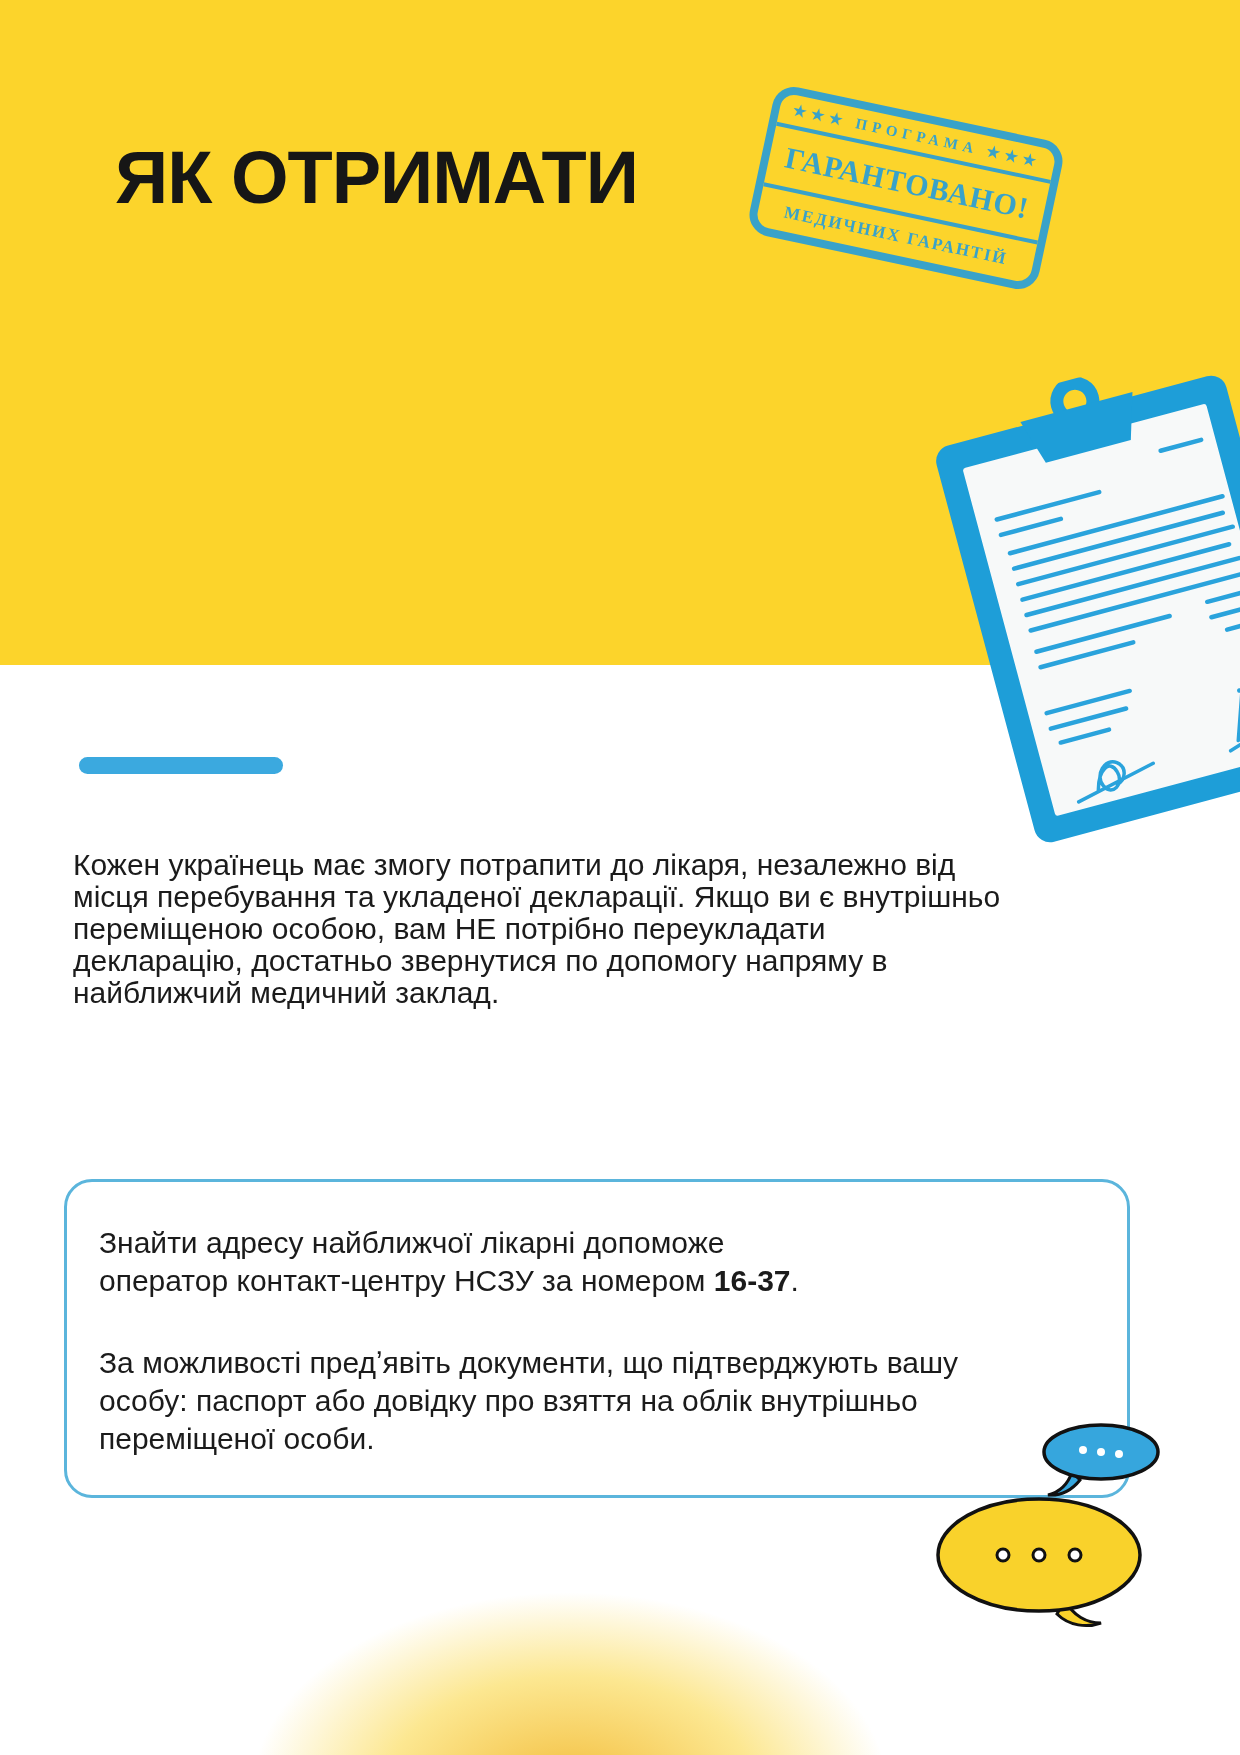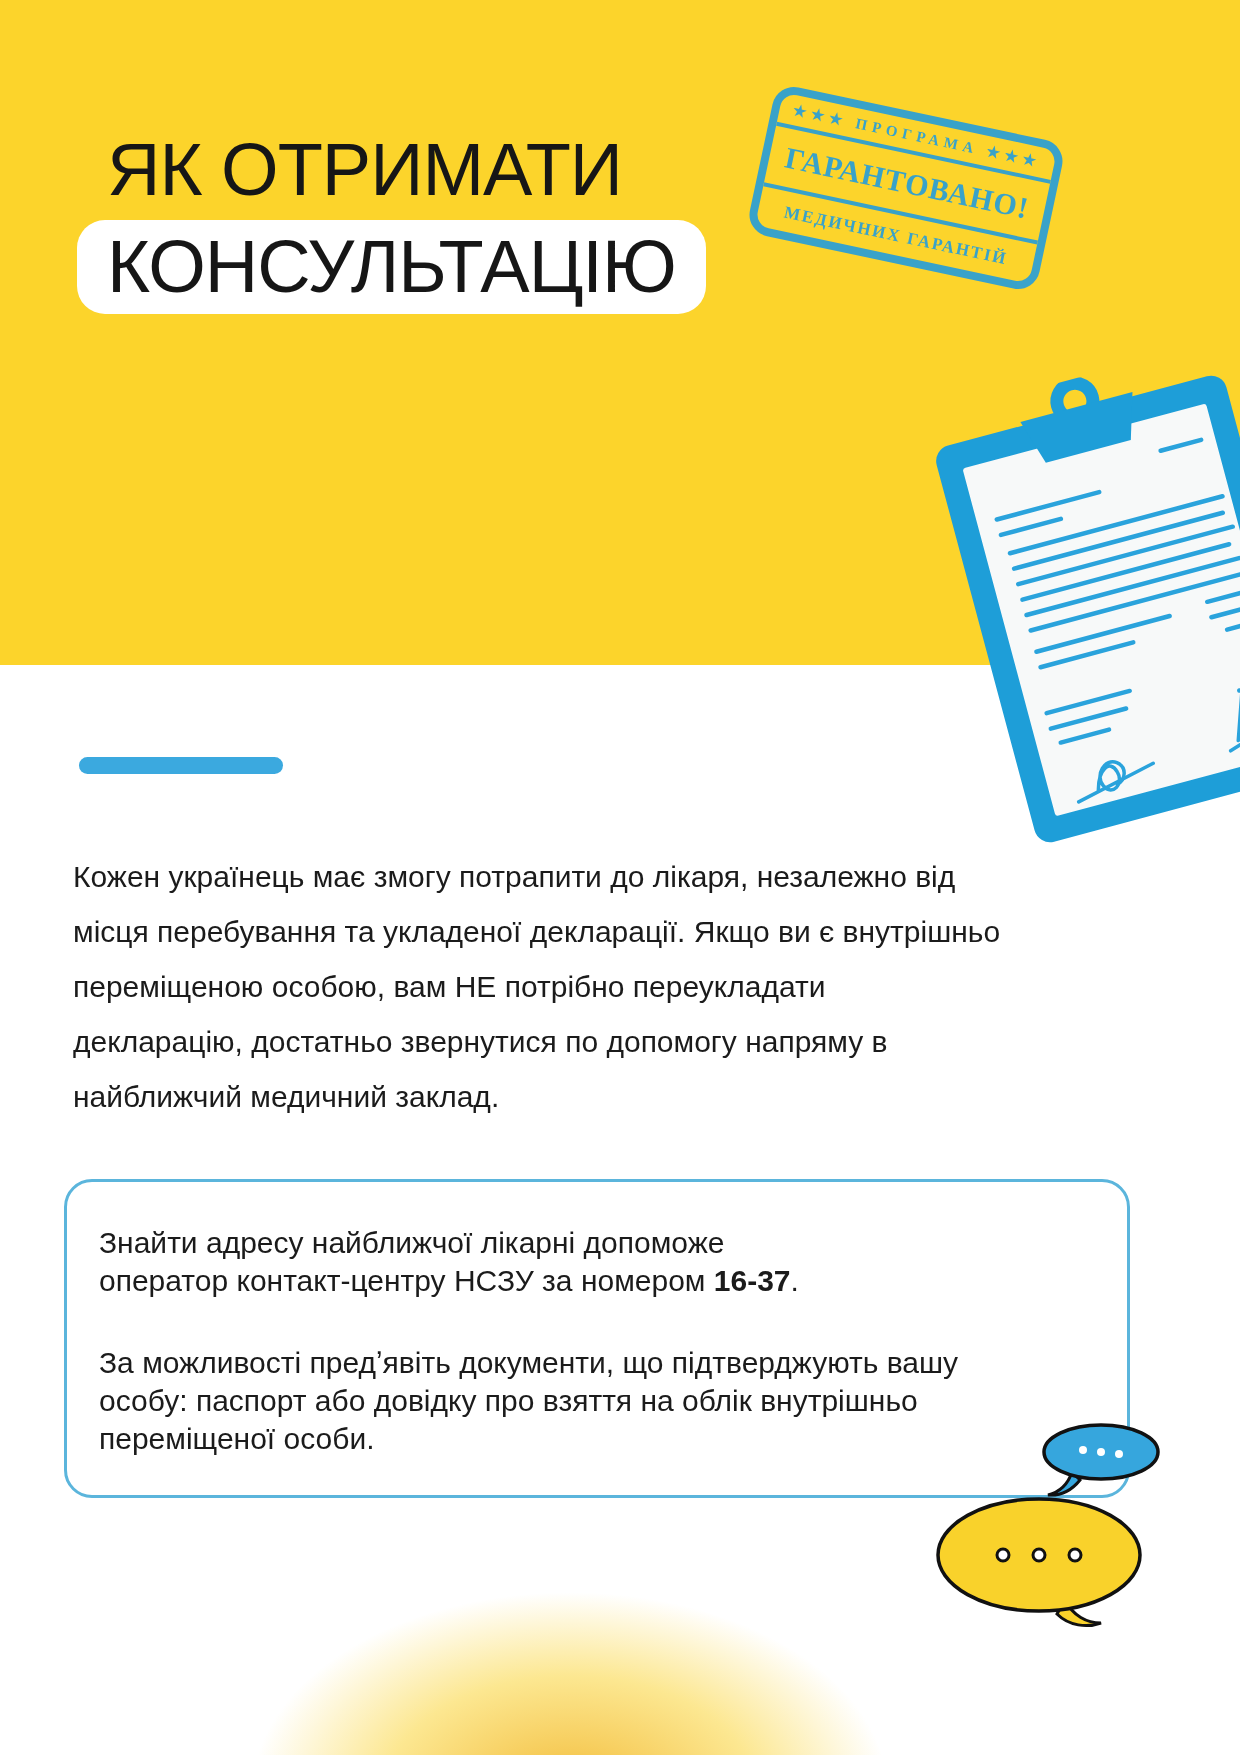--- a/index.html
+++ b/index.html
@@ -3,22 +3,22 @@
 <meta charset="utf-8">
 <style>
   html,body{margin:0;padding:0;background:#e8e8e8;}
   .page{
     position:relative;width:1240px;height:1755px;margin:0 auto;
     background:#ffffff;overflow:hidden;
     font-family:"Liberation Sans", sans-serif;
   }
   
   .hero{position:absolute;left:0;top:0;width:1240px;height:665px;background:#FCD42B;}
-  .title{position:absolute;left:107px;top:121px;margin:0;z-index:2;
-         font-size:74px;font-weight:400;letter-spacing:-1px;color:#161616;}
+  .title{position:absolute;left:107px;top:121px;margin:8px;z-index:2;
+         font-size:74px;font-weight:700;letter-spacing:-1px;color:#161616;}
   .t-line{display:flex;align-items:center;height:97px;white-space:nowrap;}
   .pill{display:inline-flex;align-items:center;height:94px;background:#ffffff;
         border-radius:28px;padding:0 30px;margin-left:-30px;}
   
   .stamp{position:absolute;left:758px;top:112px;width:296px;height:152px;box-sizing:border-box;
          transform:rotate(12deg);border:8px solid #2B9FD6;border-radius:22px;
          color:#2B9FD6;opacity:.93;text-align:center;z-index:3;
          font-family:"Liberation Serif", serif;font-weight:bold;}
   .stamp-top{font-size:15px;letter-spacing:5px;line-height:30px;height:30px;
              border-bottom:4px solid #2B9FD6;overflow:hidden;}
@@ -26,21 +26,21 @@
              border-bottom:4px solid #2B9FD6;overflow:hidden;}
   .stamp-bottom{font-size:17px;letter-spacing:2px;line-height:42px;height:42px;overflow:hidden;}
   
   .clipboard{position:absolute;left:960px;top:372px;width:340px;height:470px;
              transform:rotate(-15deg);z-index:2;}
   
   .divider{position:absolute;left:79px;top:757px;width:204px;height:17px;
            border-radius:9px;background:#3BA9DF;}
   
   .intro{position:absolute;left:73px;top:849px;width:1060px;margin:0;
-         font-size:30px;line-height:55px;color:#1B1B1B;white-space:pre-line;}
+         font-size:30px;line-height:32px;color:#1B1B1B;white-space:pre-line;}
   
   .info-box{position:absolute;left:64px;top:1143px;width:1066px;height:319px;
             box-sizing:border-box;border:3px solid #5BB5DC;border-radius:28px;
             background:#ffffff;padding:42px 30px 0 32px;z-index:2;margin-top:36px;}
   .box-p{margin:0 0 44px;font-size:30px;line-height:38px;color:#1B1B1B;white-space:pre-line;}
   .box-p strong{font-weight:bold;}
   
   .glow{position:absolute;left:100px;top:1468px;width:940px;height:580px;z-index:0;
         background:radial-gradient(ellipse 47% 48% at 50% 56%,
           rgba(242,185,48,0.95) 0%, rgba(250,212,55,0.55) 42%, rgba(255,255,255,0) 72%);}
@@ -51,23 +51,20 @@
 </head>
 <body>
 
 <div class="page">
 
   <div class="glow"></div>
 
   <header class="hero">
     <h1 class="title">
       <span class="t-line">ЯК ОТРИМАТИ</span>
-      <span class="t-line">
-          <span class="pill">КОНСУЛЬТАЦІЮ</span>
-        </span>
     </h1>
 
     <div class="stamp">
       <div class="stamp-top">★★★ ПРОГРАМА ★★★</div>
       <div class="stamp-mid">ГАРАНТОВАНО!</div>
       <div class="stamp-bottom">МЕДИЧНИХ ГАРАНТІЙ</div>
     </div>
   </header>
 
   <svg class="clipboard" viewBox="0 0 340 470" xmlns="http://www.w3.org/2000/svg">

